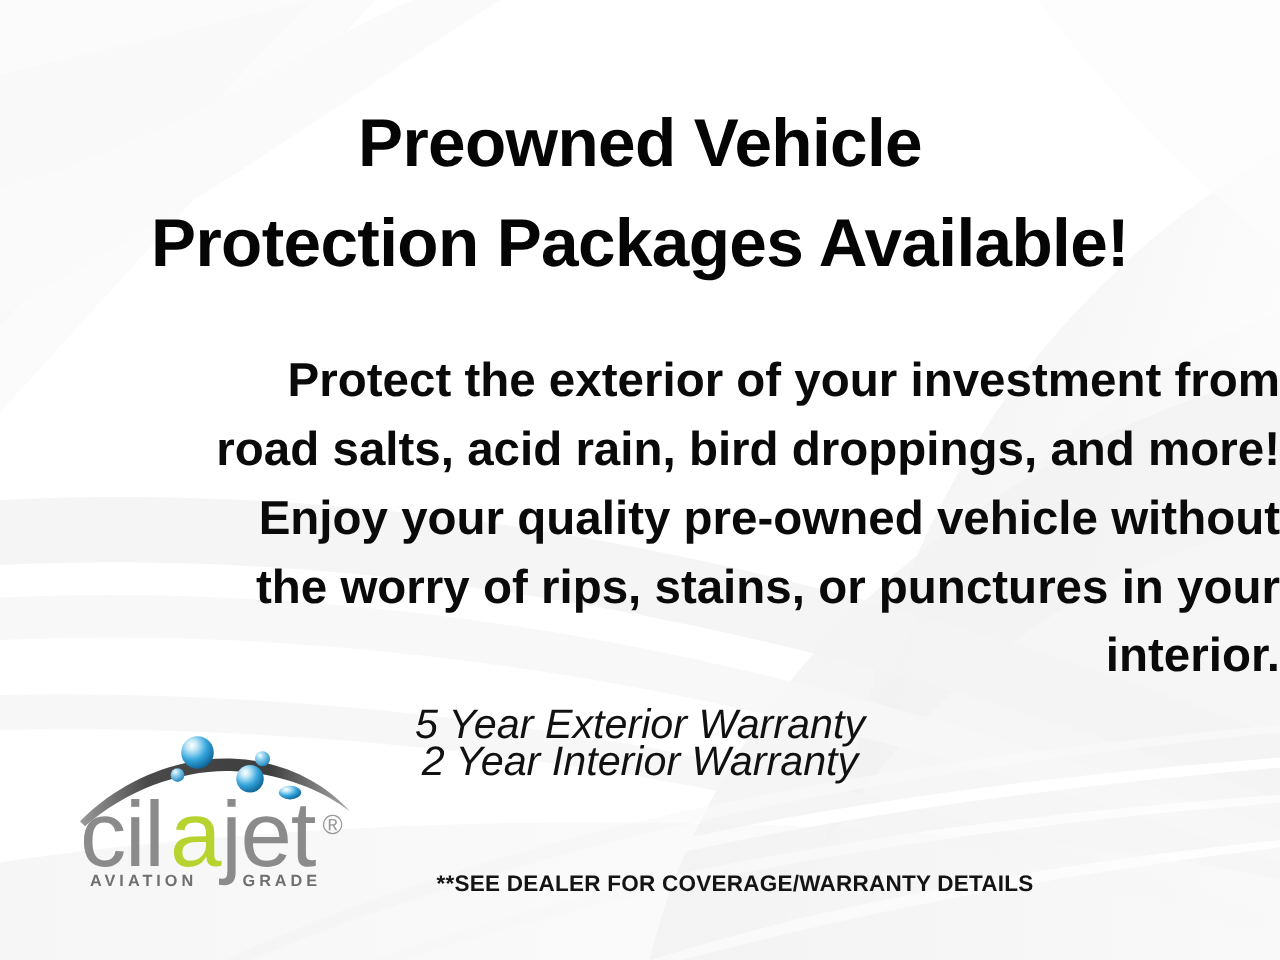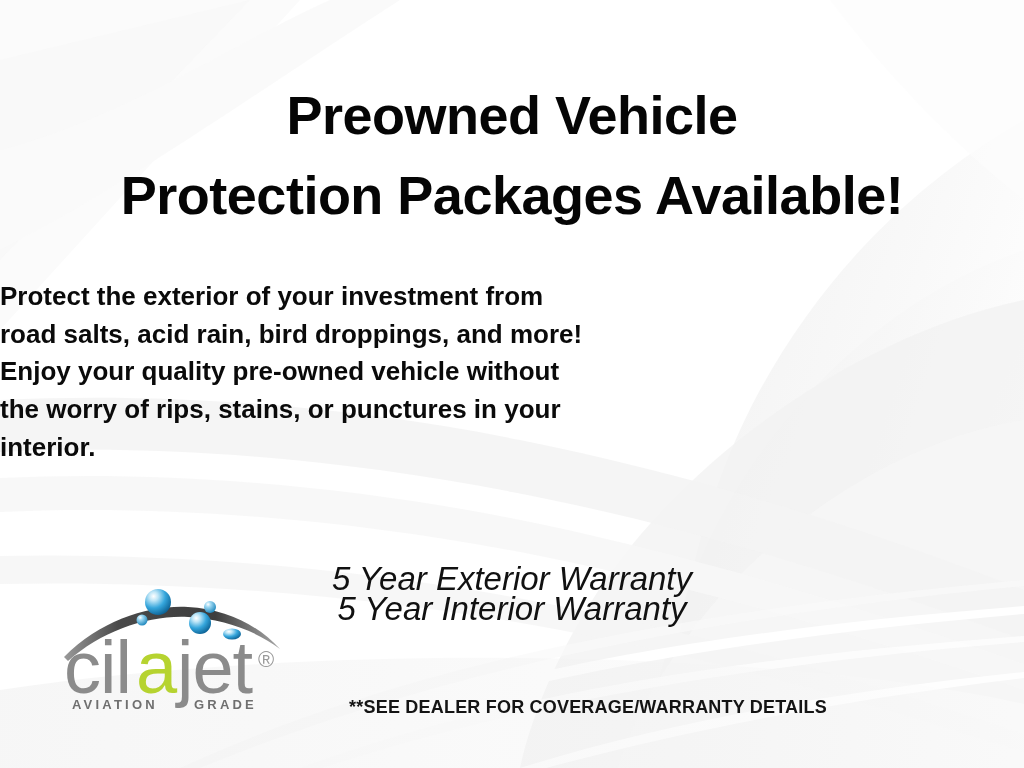--- a/index.html
+++ b/index.html
@@ -49,23 +49,23 @@
     color: #050505;
     font-family: "Liberation Sans", sans-serif;
     white-space: pre-line;
   }
 
   .body-copy {
     position: absolute;
     left: 0;
     right: 0;
     top: 278px;
-    text-align: left;
+    text-align: right;
     font-weight: bold;
-    font-size: 26px;
+    font-size: 38px;
     line-height: 1.45;
     color: #0a0a0a;
     font-family: "Liberation Sans", sans-serif;
     white-space: pre-line;
   }
 
   .warranty {
     position: absolute;
     left: 0;
     right: 0;
@@ -176,21 +176,21 @@
 Protection Packages Available!</div>
 
     <div class="body-copy">Protect the exterior of your investment from
 road salts, acid rain, bird droppings, and more!
 Enjoy your quality pre-owned vehicle without
 the worry of rips, stains, or punctures in your
 interior.</div>
 
     <div class="warranty exterior">5 Year Exterior Warranty</div>
 
-    <div class="warranty interior">5 Year Interior Warranty</div>
+    <div class="warranty interior">2 Year Interior Warranty</div>
 
     <div class="disclaimer">**SEE DEALER FOR COVERAGE/WARRANTY DETAILS</div>
 
     <div id="logo">
       <svg width="232" height="130" viewBox="0 0 232 130" aria-hidden="true">
         <defs>
           <radialGradient id="bub" cx="33%" cy="28%" r="78%">
             <stop offset="0%" stop-color="#ffffff"></stop>
             <stop offset="22%" stop-color="#bfe6f7"></stop>
             <stop offset="58%" stop-color="#35a6dc"></stop>

